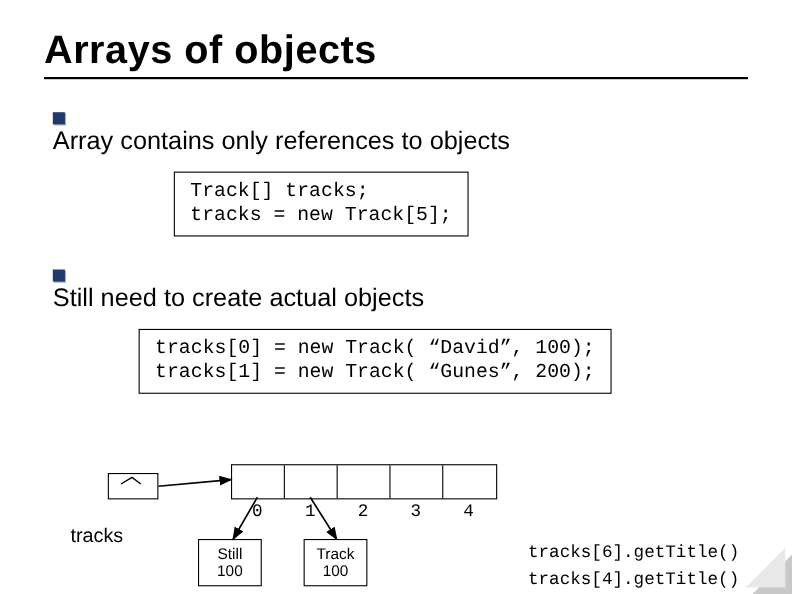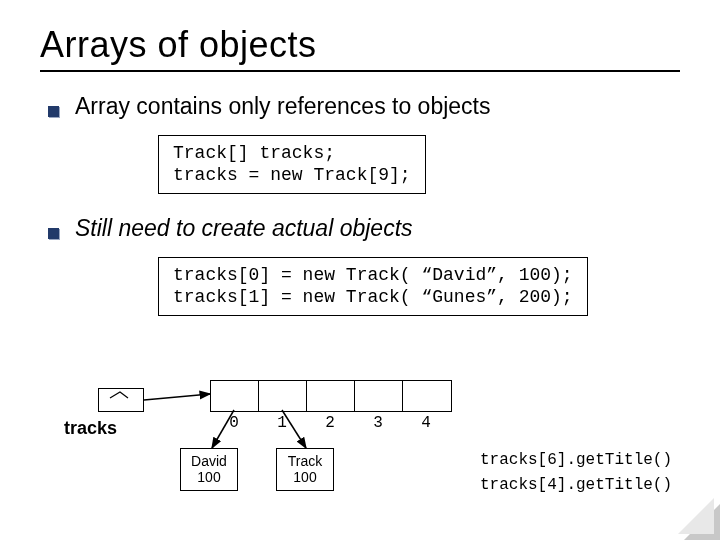--- a/index.html
+++ b/index.html
@@ -11,34 +11,35 @@
     font-family: Verdana, Geneva, sans-serif;
     color: #000;
     position: relative;
     overflow: hidden;
   }
   .slide {
     padding: 24px 40px 0 40px;
   }
   .title {
     font-size: 36px;
-    font-weight: 400;
+    font-weight: 700;
     margin: 0 0 4px 0;
     letter-spacing: 0.5px;
   }
   .rule {
     border-top: 2px solid #000;
     margin: 0 0 20px 0;
   }
   .bullet-row {
     display: flex;
-    align-items: center;
+    align-items: flex-start;
     margin: 10px 0 8px 8px;
-  }
-  .bullet-row.second { margin-top: 20px; font-style: italic; }
+    flex-direction: column;
+  }
+  .bullet-row.second { margin-top: 20px; }
   .bullet {
     width: 11px;
     height: 11px;
     background: #223a6a;
     flex: 0 0 auto;
     margin-top: 10px;
     margin-right: 16px;
     box-shadow: 1px 1px 0 #9aa7c2;
   }
   .bullet-text {
@@ -48,42 +49,41 @@
   .code-box {
     margin: 6px 0 0 118px;
     border: 1.5px solid #000;
     padding: 6px 14px 6px 14px;
     font-family: "Courier New", Courier, monospace;
     font-size: 18px;
     line-height: 1.25;
     white-space: pre;
     display: inline-block;
   }
-  .code-box.wide { margin-left: 118px; }
+  .code-box.wide { margin-left: 86px; }
 
   
   .diagram {
     position: relative;
     margin-top: 36px;
     height: 180px;
   }
   .tracks-box {
     position: absolute;
     left: 58px;
     top: 36px;
     width: 46px;
     height: 24px;
     border: 1.5px solid #000;
   }
   .tracks-label {
     position: absolute;
     left: 24px;
-    top: 66px;
+    top: 83px;
     font-size: 18px;
-    font-weight: bold;
   }
   .array-boxes {
     position: absolute;
     left: 170px;
     top: 28px;
     display: flex;
     border: 1.5px solid #000;
   }
   .cell {
     width: 48px;
@@ -153,21 +153,21 @@
 
 <div class="slide">
   <h1 class="title">Arrays of objects</h1>
   <div class="rule"></div>
 
   <div class="bullet-row">
     <div class="bullet"></div>
     <div class="bullet-text">Array contains only references to objects</div>
   </div>
   <div class="code-box">Track[] tracks;
-tracks = new Track[9];</div>
+tracks = new Track[5];</div>
 
   <div class="bullet-row second">
     <div class="bullet"></div>
     <div class="bullet-text">Still need to create actual objects</div>
   </div>
   <div class="code-box wide">tracks[0] = new Track( “David”, 100);
 tracks[1] = new Track( “Gunes”, 200);</div>
 
   <div class="diagram">
     <svg class="lines">
@@ -198,21 +198,21 @@
     </div>
     <div class="idx-row">
       <div class="idx">0</div>
       <div class="idx">1</div>
       <div class="idx">2</div>
       <div class="idx">3</div>
       <div class="idx">4</div>
     </div>
 
     <div class="obj o0">
-      <div>David</div>
+      <div>Still</div>
       <div>100</div>
     </div>
     <div class="obj o1">
       <div>Track</div>
       <div>100</div>
     </div>
 
     <div class="calls">tracks[6].getTitle()
 tracks[4].getTitle()</div>
   </div>

